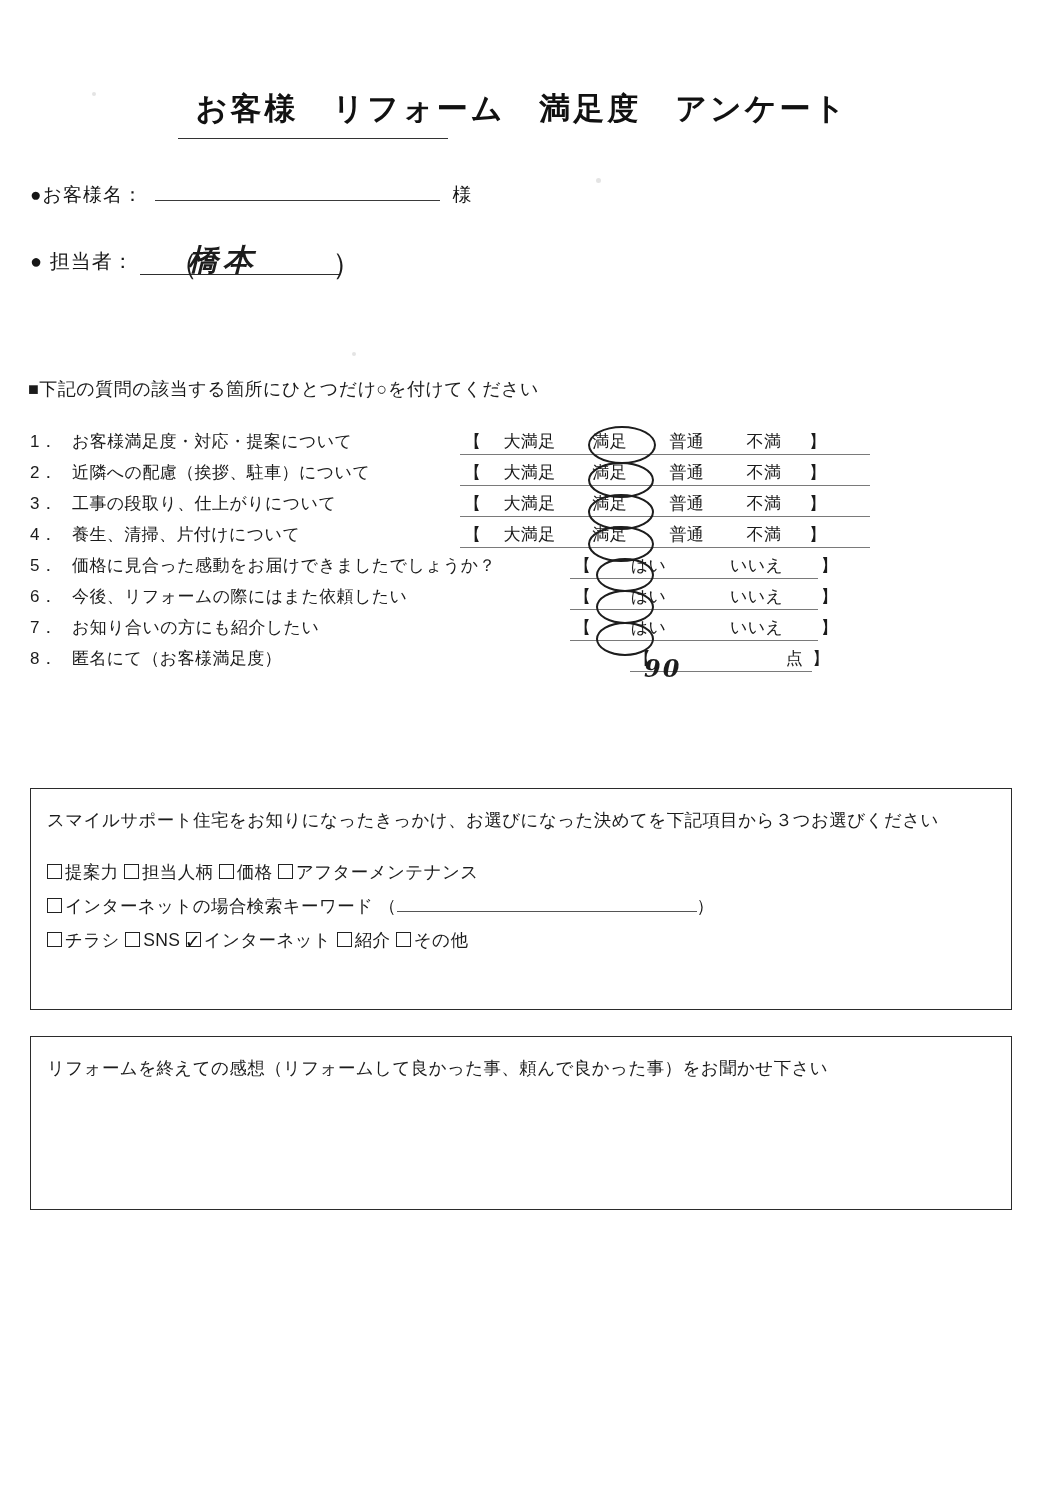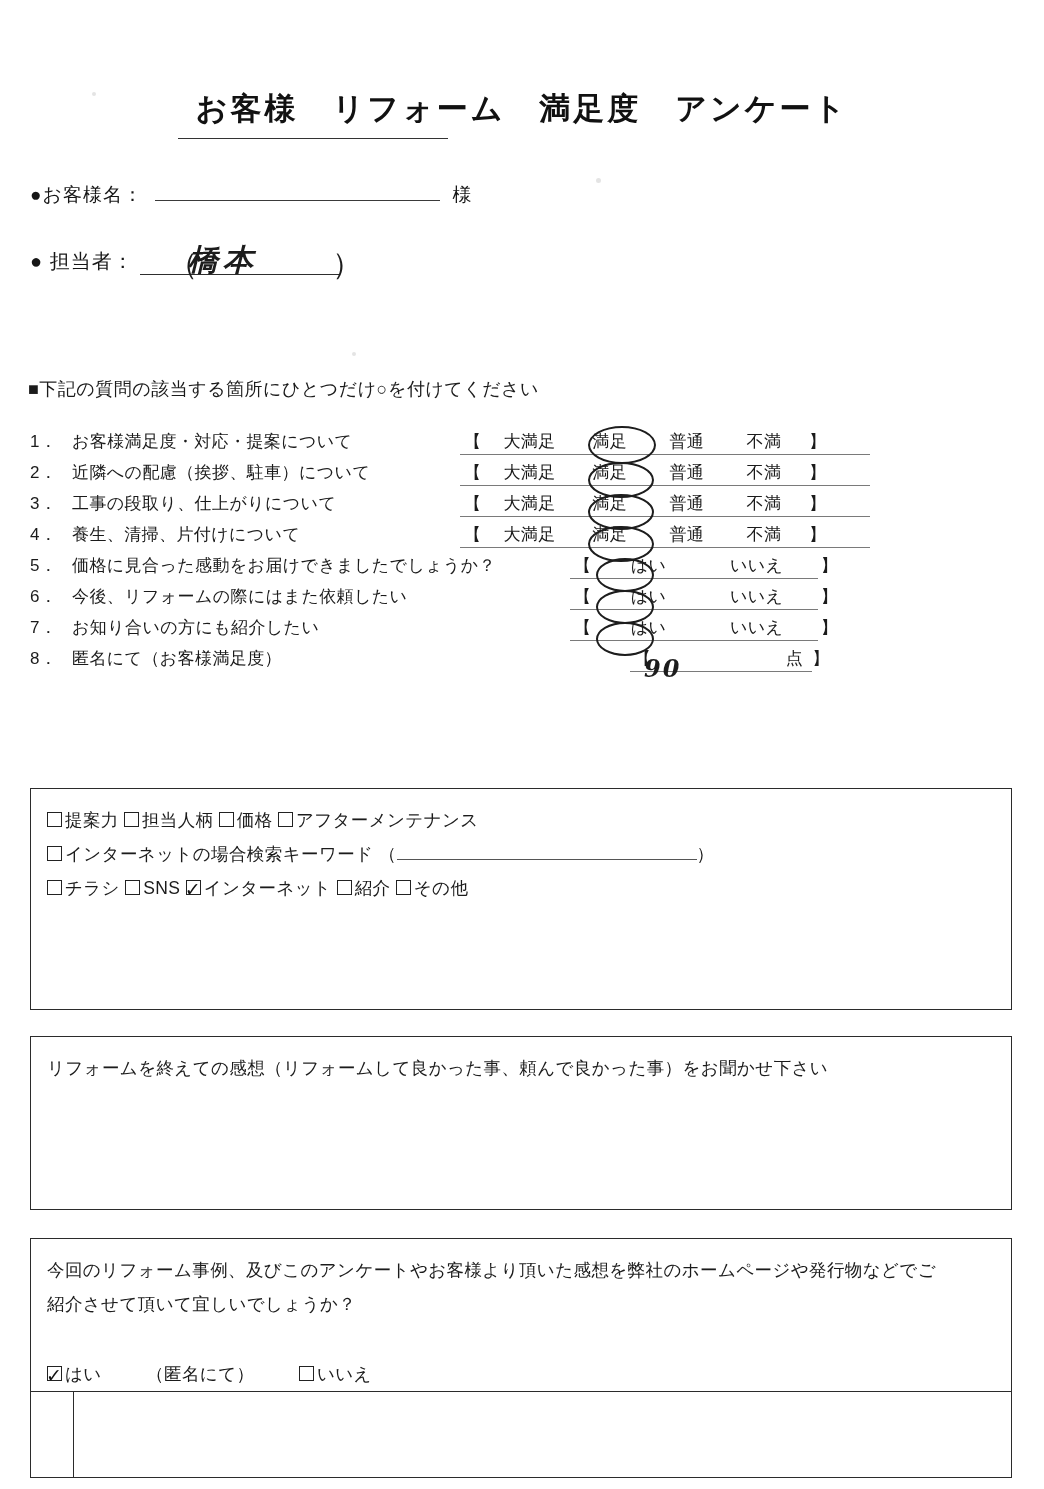--- a/index.html
+++ b/index.html
@@ -343,20 +343,21 @@
   <div class="circle-mark" style="left:588px; top:462px; width:62px; height:32px;"></div>
   <div class="circle-mark" style="left:588px; top:494px; width:62px; height:32px;"></div>
   <div class="circle-mark" style="left:588px; top:526px; width:62px; height:32px;"></div>
   <div class="circle-mark" style="left:596px; top:558px; width:54px; height:30px;"></div>
   <div class="circle-mark" style="left:596px; top:590px; width:54px; height:30px;"></div>
   <div class="circle-mark" style="left:596px; top:622px; width:54px; height:30px;"></div>
   <div class="hand score-hand" style="left:644px; top:654px;">90</div>
 
   <div class="box box1">
     <div class="box-text">
+      <div style="margin-bottom:18px;">スマイルサポート住宅をお知りになったきっかけ、お選びになった決めてを下記項目から３つお選びください</div>
       <div>
         <span class="chk"></span><span>提案力</span>
         <span class="chk"></span><span>担当人柄</span>
         <span class="chk"></span><span>価格</span>
         <span class="chk"></span><span>アフターメンテナンス</span>
       </div>
       <div>
         <span class="chk"></span><span>インターネットの場合検索キーワード</span>
         <span>（</span><span class="kw-underline"></span><span>）</span>
       </div>
@@ -370,32 +371,17 @@
     </div>
   </div>
 
   <div class="box box2">
     <div class="box-text">
       <div>リフォームを終えての感想（リフォームして良かった事、頼んで良かった事）をお聞かせ下さい</div>
       <div style="height:96px;"></div>
     </div>
   </div>
 
-  <div class="box box3">
-    <div class="box-text">
-      <div>今回のリフォーム事例、及びこのアンケートやお客様より頂いた感想を弊社のホームページや発行物などでご</div>
-      <div>紹介させて頂いて宜しいでしょうか？</div>
-      <div class="yesno-line" style="margin-top:26px;">
-        <span class="chk checked"></span><span>はい</span>
-        <span class="gap"></span>
-        <span>（匿名にて）</span>
-        <span class="gap"></span>
-        <span class="chk"></span><span>いいえ</span>
-      </div>
-    </div>
-    <div class="line-sep"></div>
-    <div class="col-sep"></div>
-  </div>
 
   <div class="speck" style="left:596px; top:178px; width:5px; height:5px;"></div>
   <div class="speck" style="left:352px; top:352px; width:4px; height:4px;"></div>
   <div class="speck" style="left:92px; top:92px; width:4px; height:4px;"></div>
 </div>
 
 </body></html>

